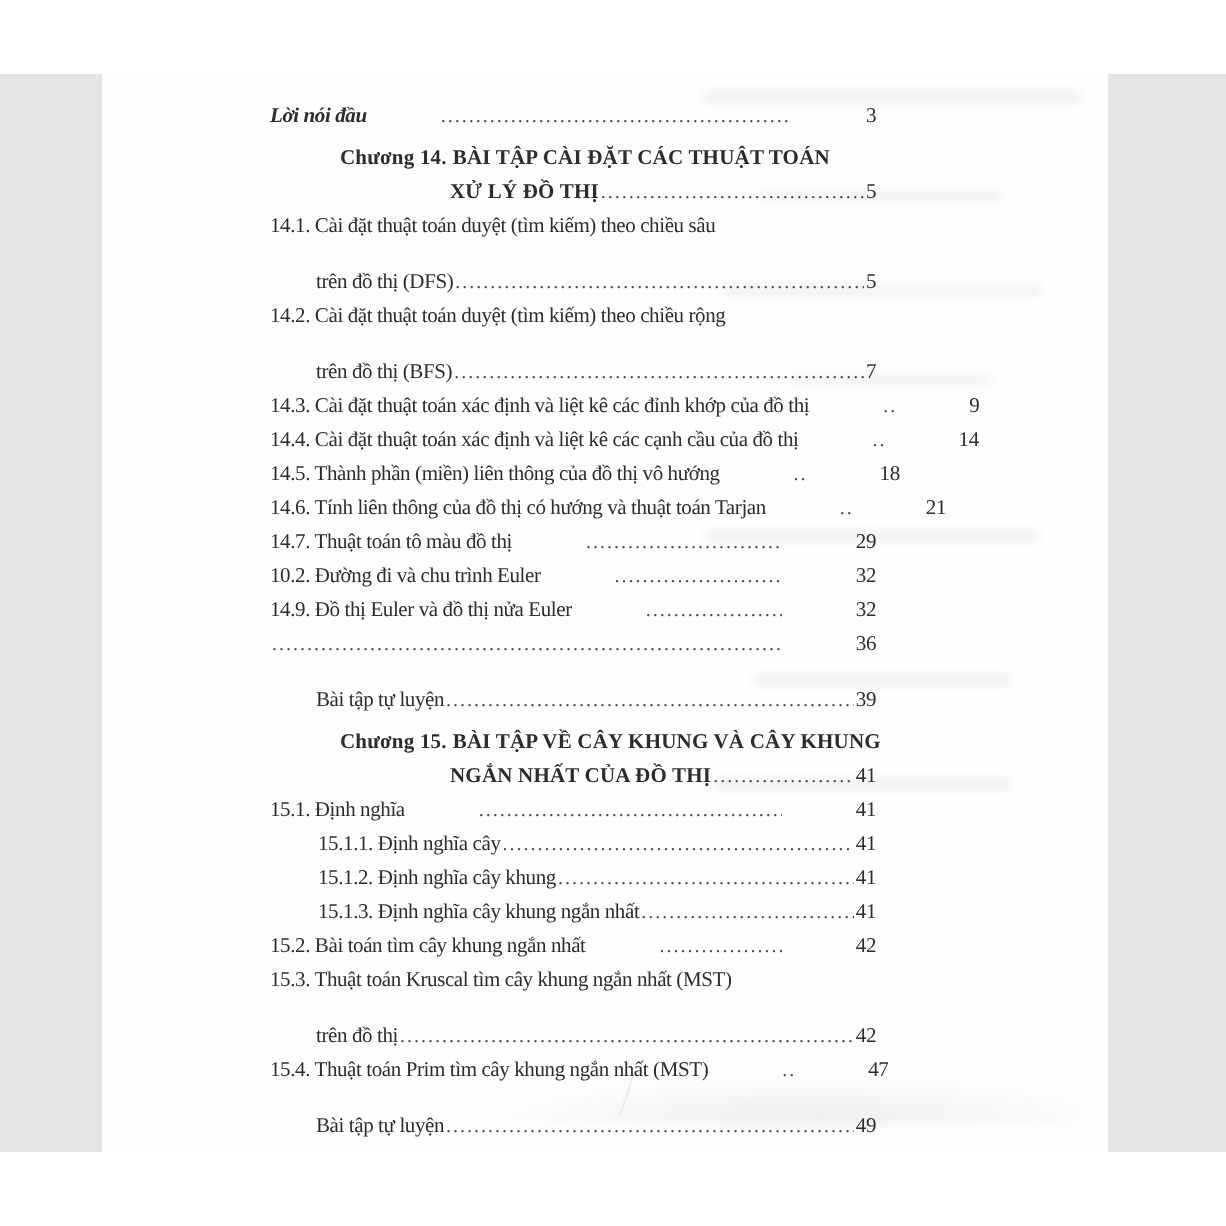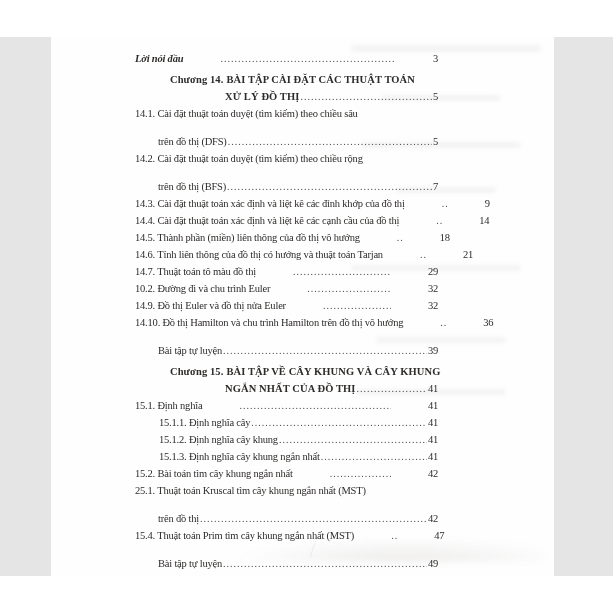--- a/index.html
+++ b/index.html
@@ -135,21 +135,20 @@
       <span class="txt"><span>10.2. Đường đi và chu trình Euler</span></span>
       <span class="dots"></span>
       <span class="pg">32</span>
     </div>
     <div class="row  ind0">
       <span class="txt"><span>14.9. Đồ thị Euler và đồ thị nửa Euler</span></span>
       <span class="dots"></span>
       <span class="pg">32</span>
     </div>
     <div class="row  ind0">
-      <span class="txt"><span>14.10. Đồ thị Hamilton và chu trình Hamilton trên đồ thị vô hướng</span></span>
       <span class="dots"></span>
       <span class="pg">36</span>
     </div>
     <div class="row  ind1">
       <span class="txt"><span>Bài tập tự luyện</span></span>
       <span class="dots"></span>
       <span class="pg">39</span>
     </div>
     <div class="row chapter ind0">
       <span class="txt"><b>Chương 15.</b><span>BÀI TẬP VỀ CÂY KHUNG VÀ CÂY KHUNG</span></span>
@@ -178,21 +177,21 @@
       <span class="txt"><span>15.1.3. Định nghĩa cây khung ngắn nhất</span></span>
       <span class="dots"></span>
       <span class="pg">41</span>
     </div>
     <div class="row  ind0">
       <span class="txt"><span>15.2. Bài toán tìm cây khung ngắn nhất</span></span>
       <span class="dots"></span>
       <span class="pg">42</span>
     </div>
     <div class="row  ind0">
-      <span class="txt"><span>25.1. Thuật toán Kruscal tìm cây khung ngắn nhất (MST)</span></span>
+      <span class="txt"><span>15.3. Thuật toán Kruscal tìm cây khung ngắn nhất (MST)</span></span>
     </div>
     <div class="row  ind1">
       <span class="txt"><span>trên đồ thị</span></span>
       <span class="dots"></span>
       <span class="pg">42</span>
     </div>
     <div class="row  ind0">
       <span class="txt"><span>15.4. Thuật toán Prim tìm cây khung ngắn nhất (MST)</span></span>
       <span class="dots"></span>
       <span class="pg">47</span>

